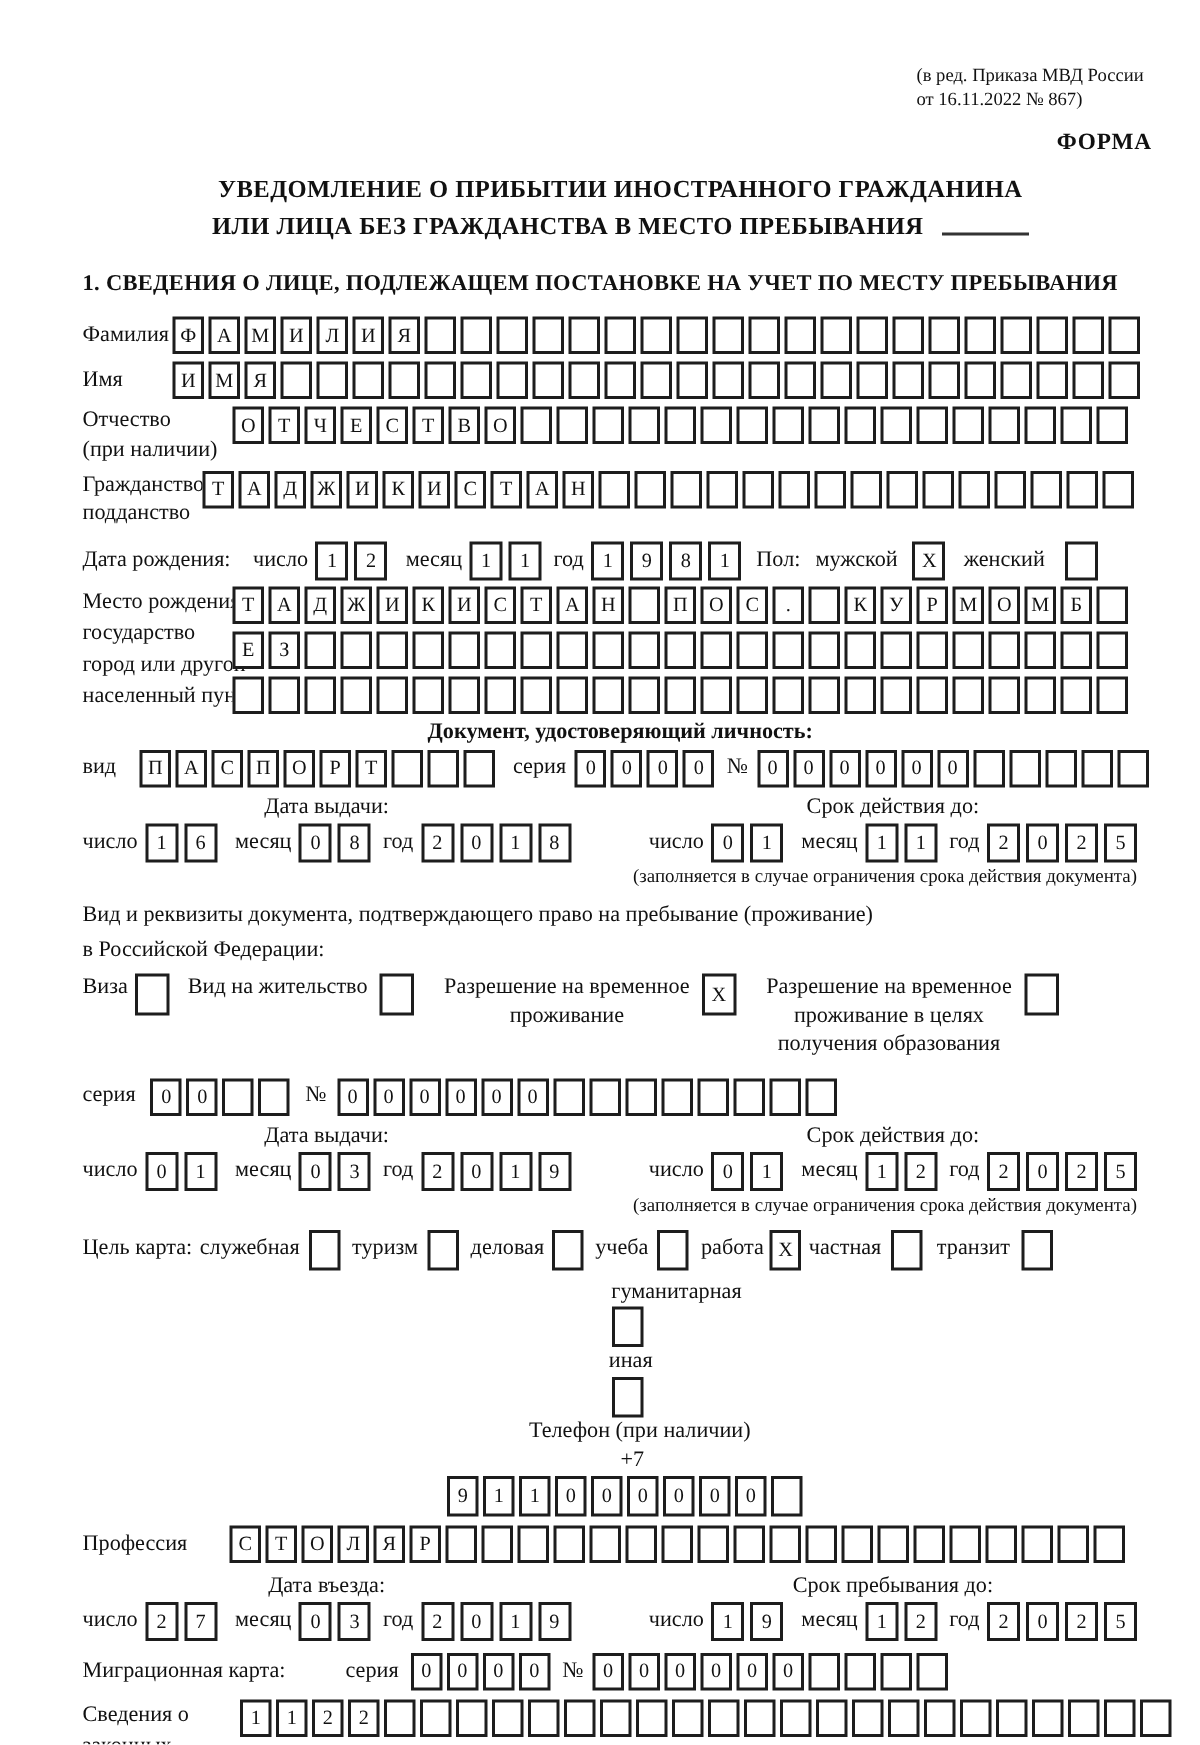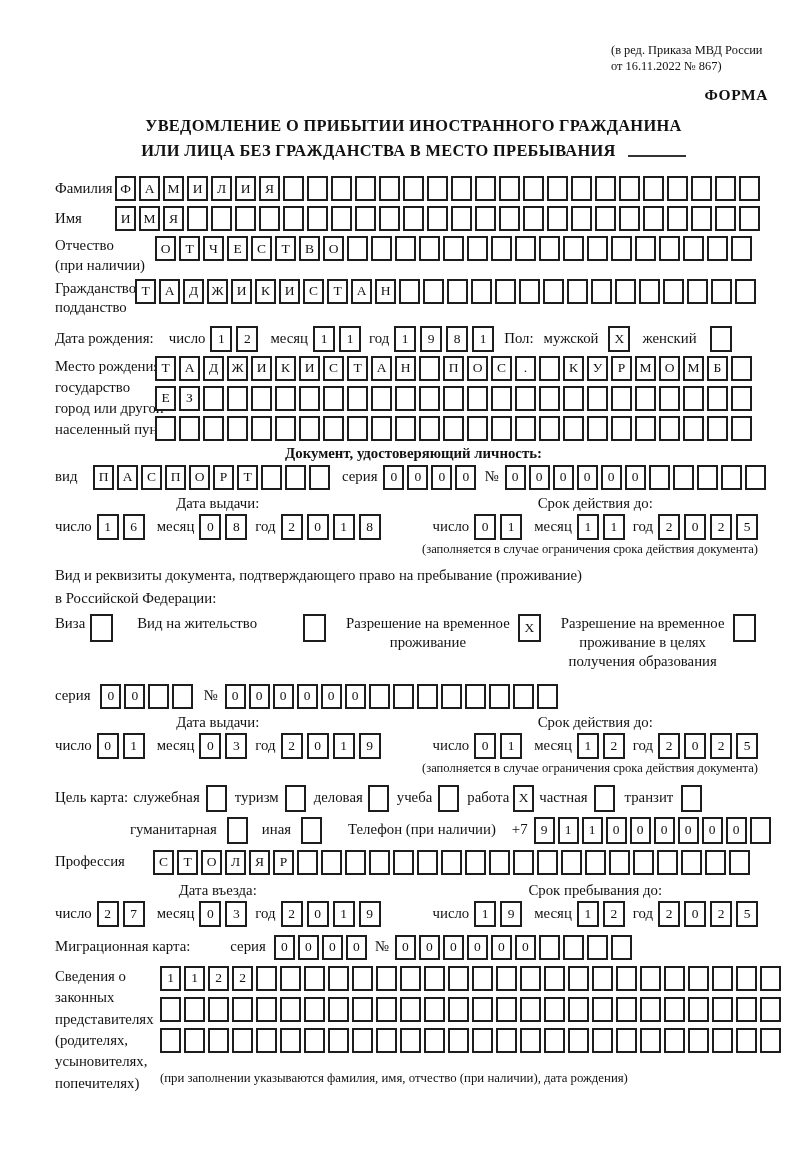--- a/index.html
+++ b/index.html
@@ -47,20 +47,21 @@
 от 16.11.2022 № 867)</div>
   </div>
 
   <div class="forma">ФОРМА</div>
 
   <div class="title">
     <div>УВЕДОМЛЕНИЕ О ПРИБЫТИИ ИНОСТРАННОГО ГРАЖДАНИНА</div>
     <div><span>ИЛИ ЛИЦА БЕЗ ГРАЖДАНСТВА В МЕСТО ПРЕБЫВАНИЯ</span><span class="blank"></span></div>
   </div>
 
+  <div class="sect">1. СВЕДЕНИЯ О ЛИЦЕ, ПОДЛЕЖАЩЕМ ПОСТАНОВКЕ НА УЧЕТ ПО МЕСТУ ПРЕБЫВАНИЯ</div>
 
   <div class="frow" style="margin-top:13px;">
     <span class="lab" style="width:60px;">Фамилия</span>
     <span class="cells">
         <span class="cell">Ф</span>
         <span class="cell">А</span>
         <span class="cell">М</span>
         <span class="cell">И</span>
         <span class="cell">Л</span>
         <span class="cell">И</span>
@@ -398,21 +399,21 @@
     <div>в Российской Федерации:</div>
   </div>
 
   <div class="visarow">
     <span class="cbg">
       <span class="lab">Виза</span>
       <span class="cells" style="margin-left:5px;">
           <span class="cell"></span>
         </span>
     </span>
-    <span class="cbg" style="margin-left:24px;gap:38px;">
+    <span class="cbg" style="margin-left:12px;">
       <span class="lab">Вид на жительство</span>
       <span class="cells">
           <span class="cell"></span>
         </span>
     </span>
     <span class="cbg" style="margin-left:20px;">
       <span class="lab pre center">Разрешение на временное
 проживание</span>
       <span class="cells">
           <span class="cell">X</span>
@@ -528,21 +529,21 @@
     <span class="lab" style="margin-left:5px;">частная</span>
     <span class="cells" style="margin-left:6px;">
         <span class="cell"></span>
       </span>
     <span class="lab" style="margin-left:10px;">транзит</span>
     <span class="cells" style="margin-left:8px;">
         <span class="cell"></span>
       </span>
   </div>
 
-  <div class="frow pb" style="margin-top:5px;">
+  <div class="frow pb" style="margin-top:5px;flex-direction:column;">
     <span class="lab" style="margin-left:75px;">гуманитарная</span>
     <span class="cells" style="margin-left:10px;">
         <span class="cell"></span>
       </span>
     <span class="lab" style="margin-left:14px;">иная</span>
     <span class="cells" style="margin-left:10px;">
         <span class="cell"></span>
       </span>
     <span class="lab" style="margin-left:26px;">Телефон (при наличии)</span>
     <span class="lab" style="margin-left:16px;">+7</span>

